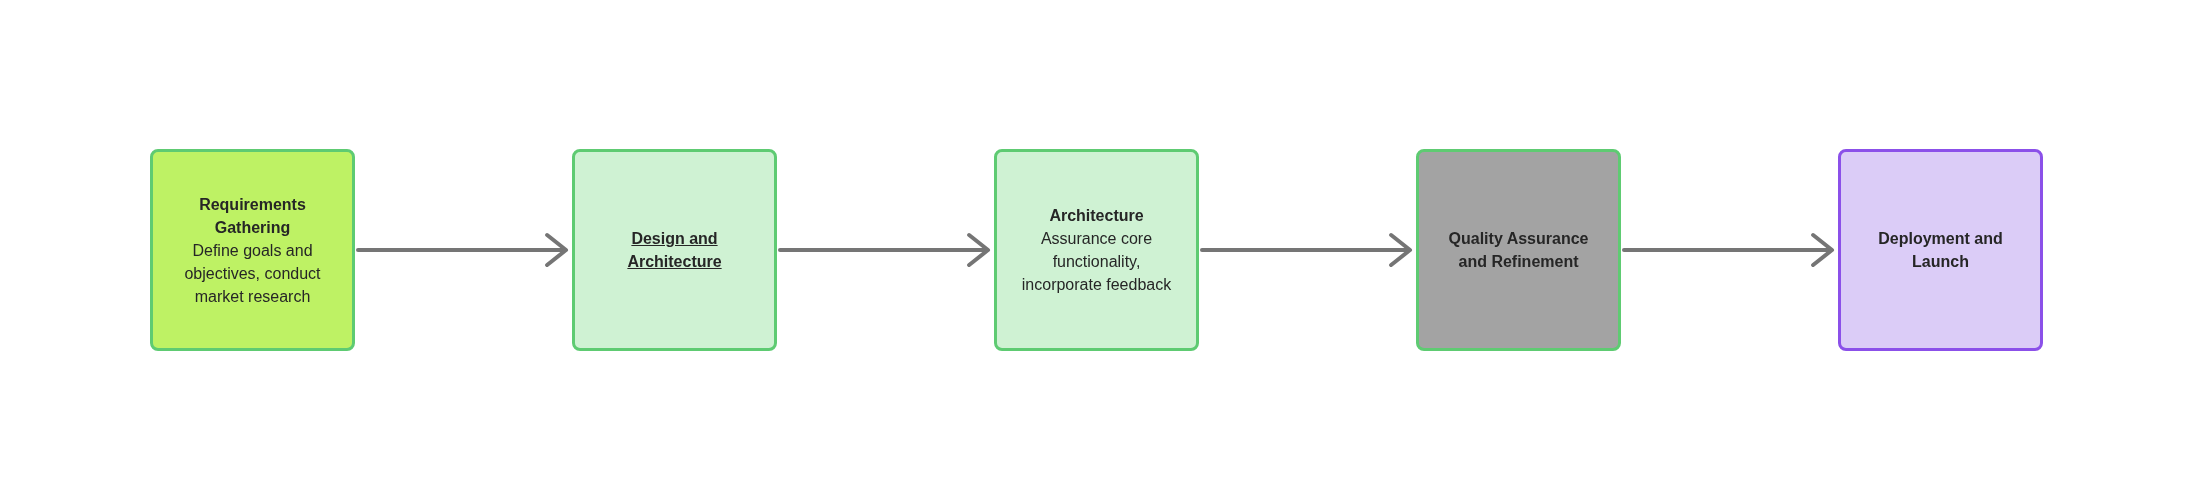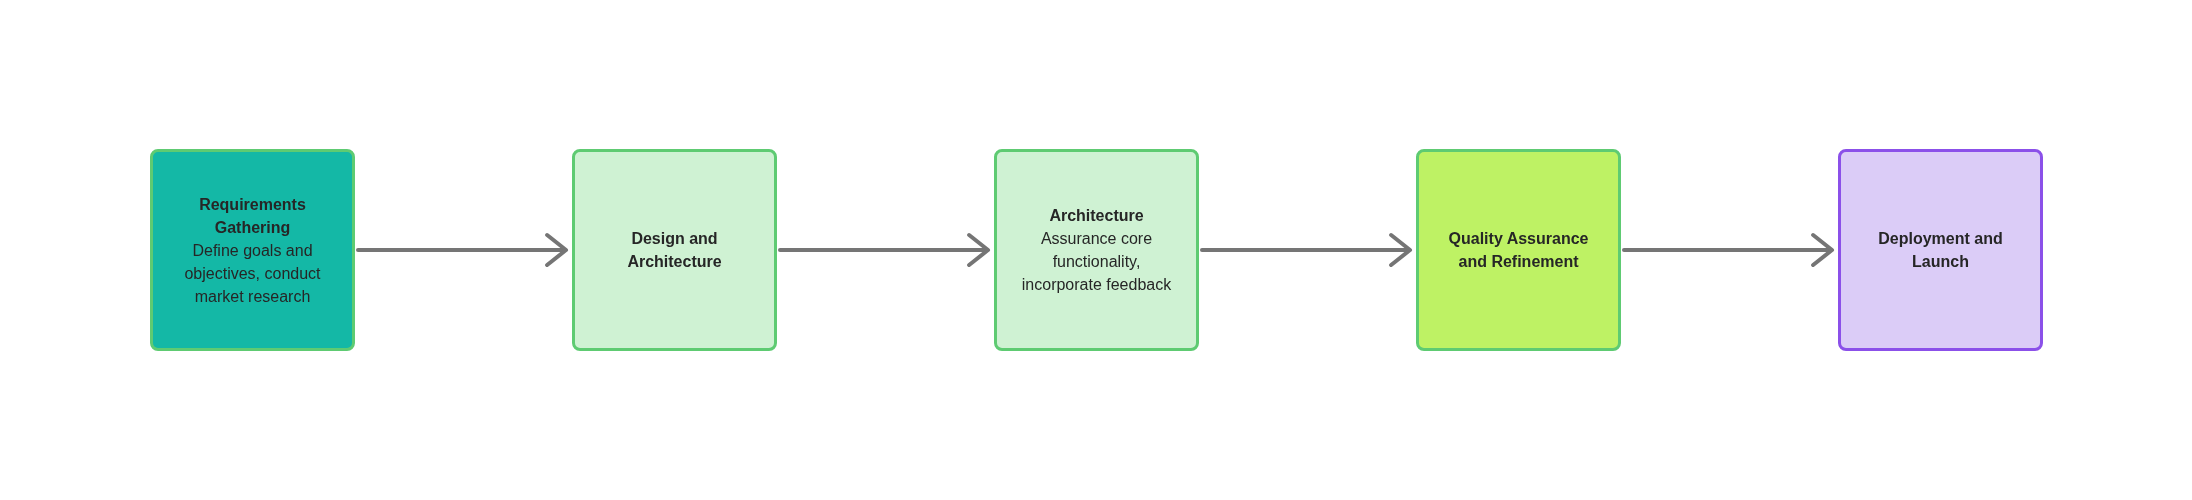--- a/index.html
+++ b/index.html
@@ -55,33 +55,33 @@
     width: 100%;
     height: 44px;
     display: block;
   }
 </style>
 </head>
 <body>
 
 <div class="canvas" style="background-color: rgb(255, 255, 255);">
 
-  <div class="node" style="background-color: #14b8a6; border-color: rgb(94, 203, 114); color: rgb(38, 38, 38);">
+  <div class="node" style="background-color: #bef264; border-color: rgb(94, 203, 114); color: rgb(38, 38, 38);">
     <div class="node-title">Requirements Gathering</div>
     <div class="node-desc">Define goals and objectives, conduct market research</div>
   </div>
 
   <div class="connector" style="color: rgb(117, 117, 117);">
     <svg viewBox="0 0 218 44" preserveAspectRatio="none">
       <line x1="3" y1="22" x2="209" y2="22" stroke="currentColor" stroke-width="4" stroke-linecap="round"></line>
       <polyline points="193,7 212,22 193,37" fill="none" stroke="currentColor" stroke-width="4" stroke-linecap="round" stroke-linejoin="round" vector-effect="non-scaling-stroke"></polyline>
     </svg>
   </div>
 
-  <div class="node" style="background-color: rgb(207, 242, 211); border-color: rgb(94, 203, 114); color: rgb(38, 38, 38);">
+  <div class="node" style="background-color: rgb(207, 242, 211); border-color: rgb(94, 203, 114); color: rgb(38, 38, 38); text-decoration: underline;">
     <div class="node-title">Design and Architecture</div>
   </div>
 
   <div class="connector" style="color: rgb(117, 117, 117);">
     <svg viewBox="0 0 218 44" preserveAspectRatio="none">
       <line x1="3" y1="22" x2="209" y2="22" stroke="currentColor" stroke-width="4" stroke-linecap="round"></line>
       <polyline points="193,7 212,22 193,37" fill="none" stroke="currentColor" stroke-width="4" stroke-linecap="round" stroke-linejoin="round" vector-effect="non-scaling-stroke"></polyline>
     </svg>
   </div>
 
@@ -90,21 +90,21 @@
     <div class="node-desc">Assurance core functionality, incorporate feedback</div>
   </div>
 
   <div class="connector" style="color: rgb(117, 117, 117);">
     <svg viewBox="0 0 218 44" preserveAspectRatio="none">
       <line x1="3" y1="22" x2="209" y2="22" stroke="currentColor" stroke-width="4" stroke-linecap="round"></line>
       <polyline points="193,7 212,22 193,37" fill="none" stroke="currentColor" stroke-width="4" stroke-linecap="round" stroke-linejoin="round" vector-effect="non-scaling-stroke"></polyline>
     </svg>
   </div>
 
-  <div class="node" style="background-color: #bef264; border-color: rgb(94, 203, 114); color: rgb(38, 38, 38);">
+  <div class="node" style="background-color: #a3a3a3; border-color: rgb(94, 203, 114); color: rgb(38, 38, 38);">
     <div class="node-title">Quality Assurance and Refinement</div>
   </div>
 
   <div class="connector" style="color: rgb(117, 117, 117);">
     <svg viewBox="0 0 218 44" preserveAspectRatio="none">
       <line x1="3" y1="22" x2="209" y2="22" stroke="currentColor" stroke-width="4" stroke-linecap="round"></line>
       <polyline points="193,7 212,22 193,37" fill="none" stroke="currentColor" stroke-width="4" stroke-linecap="round" stroke-linejoin="round" vector-effect="non-scaling-stroke"></polyline>
     </svg>
   </div>
 

